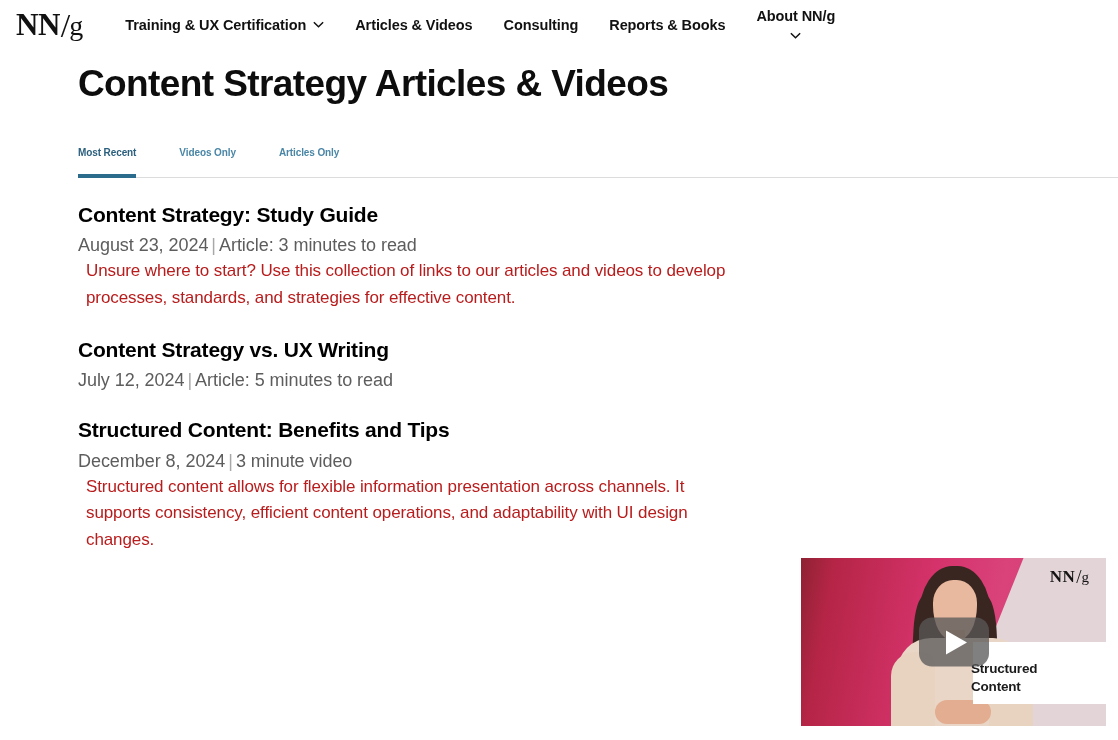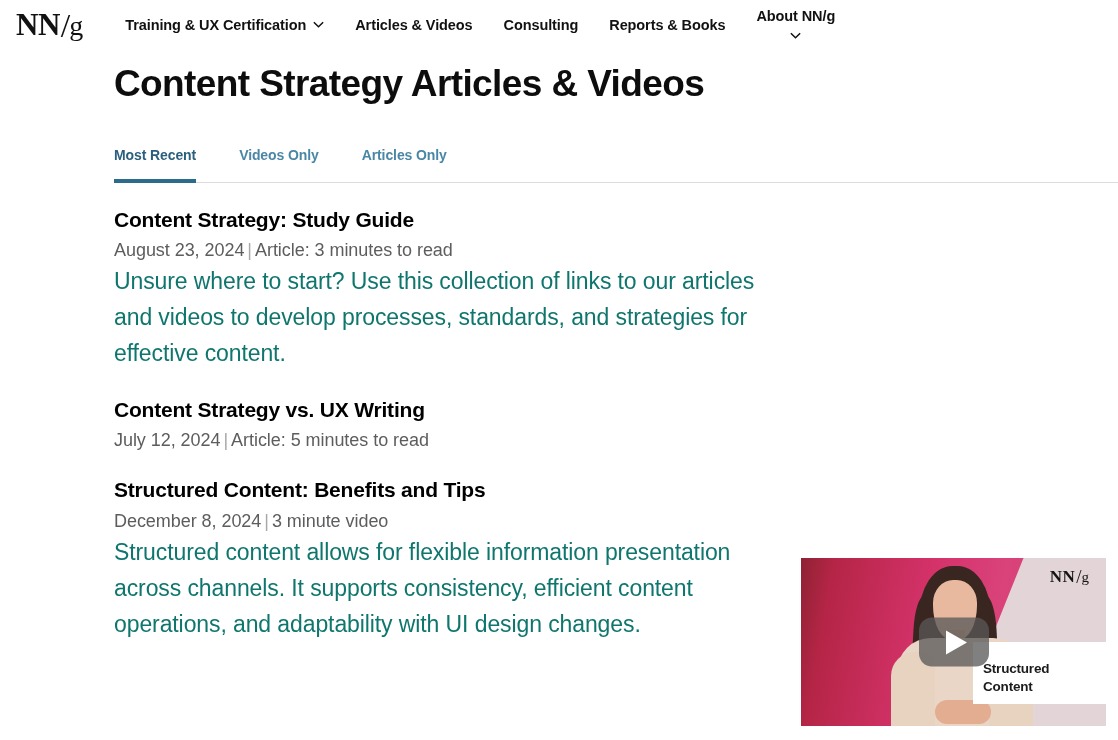--- a/index.html
+++ b/index.html
@@ -79,21 +79,21 @@
     display: inline-block;
     width: 11px;
     height: 11px;
     position: relative;
     top: -1px;
   }
   .chev svg { display: block; }
 
   
   .page {
-    padding-left: 114px;
+    padding-left: 78px;
     position: relative;
   }
   .page-title {
     font-size: 37px;
     font-weight: bold;
     letter-spacing: -0.6px;
     color: #0d0d0d;
     margin: 14px 0 0 0;
     line-height: 1.1;
     font-stretch: condensed;
@@ -105,21 +105,21 @@
     position: relative;
   }
   .tabs {
     display: flex;
     align-items: flex-end;
     gap: 0;
     position: relative;
     z-index: 2;
   }
   .tab {
-    font-size: 14px;
+    font-size: 10px;
     font-weight: bold;
     color: #4a86a6;
     cursor: pointer;
     padding-bottom: 16px;
     margin-right: 43px;
     white-space: nowrap;
     border-bottom: 4px solid transparent;
     letter-spacing: -0.1px;
   }
   .tab.active {
@@ -157,26 +157,27 @@
     font-size: 18px;
     color: #5d5d5d;
     margin-top: 8px;
     letter-spacing: -0.05px;
   }
   .article-meta .sep {
     color: #a8a8a8;
     margin: 0 3px;
   }
   .article-desc {
-    font-size: 23px;
-    color: #0f766e;
+    font-size: 17px;
+    color: #b91c1c;
     line-height: 1.57;
     margin-top: 2px;
     max-width: 652px;
     letter-spacing: -0.1px;
+    margin-left: 8px;
   }
 
   
   .video-thumb {
     position: absolute;
     left: 801px;
     top: 558px;
     width: 305px;
     height: 168px;
     overflow: hidden;
@@ -198,21 +199,21 @@
   .vt-white {
     position: absolute;
     right: 0;
     bottom: 22px;
     width: 133px;
     height: 62px;
     background: #ffffff;
   }
   .vt-caption {
     position: absolute;
-    right: 0;
+    right: 12px;
     bottom: 30px;
     width: 133px;
     padding-left: 10px;
     font-size: 13.5px;
     font-weight: bold;
     line-height: 1.35;
     color: #1b1b1b;
     letter-spacing: -0.2px;
   }
   .vt-logo {

